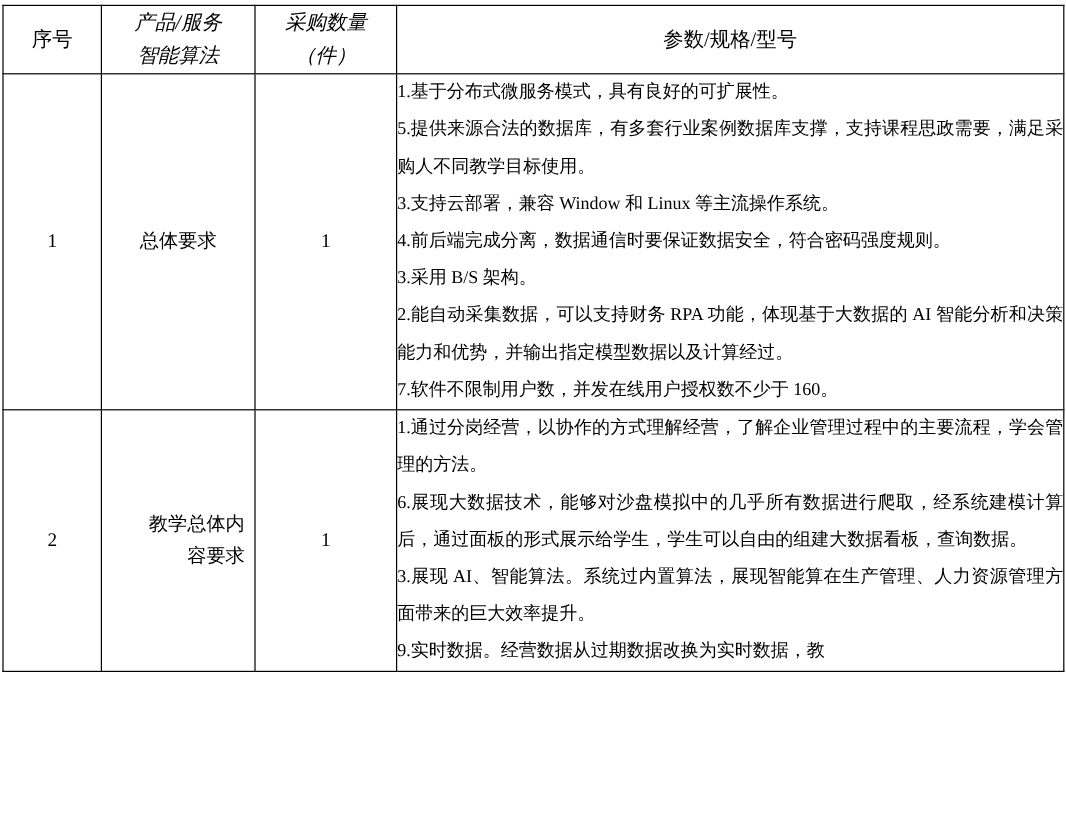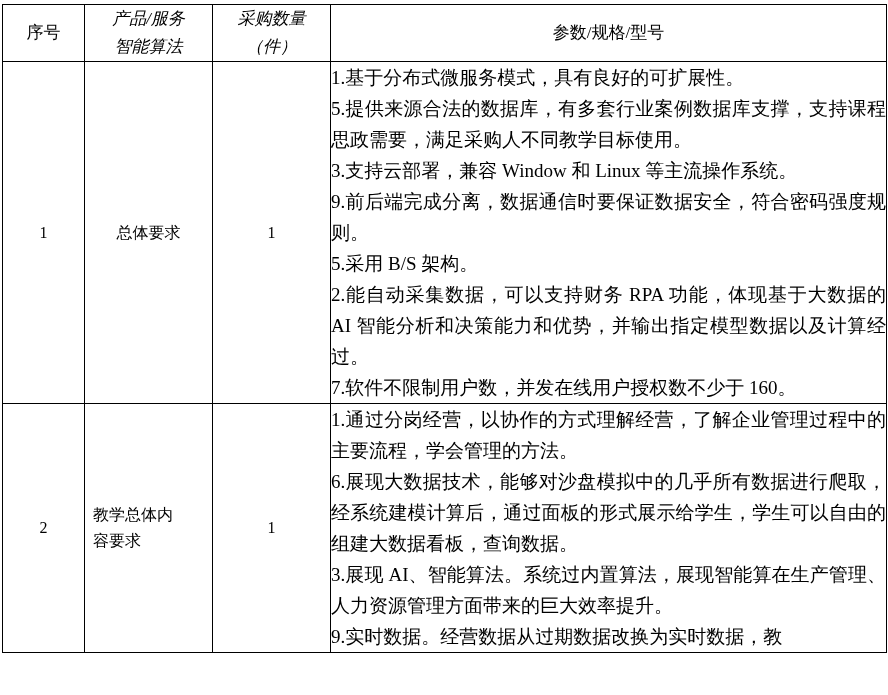--- a/index.html
+++ b/index.html
@@ -45,34 +45,34 @@
     display: block;
     font-style: italic;
   }
   tbody td.cell-center {
     text-align: center;
     font-size: 16px;
     line-height: 26px;
     padding: 6px 8px;
   }
   td.cell-spec {
-    font-size: 19px;
+    font-size: 15px;
     line-height: 31px;
     padding: 6px 10px 8px 12px;
     text-align: justify;
     text-justify: inter-ideograph;
     vertical-align: top;
   }
   .spec-line {
     display: block;
     text-indent: 0;
   }
   .item-label {
     display: block;
-    text-align: left;
+    text-align: right;
     font-size: 16px;
     line-height: 26px;
   }
 </style>
 </head>
 <body>
 
 <div class="doc">
   <table class="spec">
     <colgroup>
@@ -97,22 +97,22 @@
     </thead>
     <tbody>
       <tr>
         <td class="cell-center">1</td>
         <td class="cell-center">总体要求</td>
         <td class="cell-center">1</td>
         <td class="cell-spec">
           <span class="spec-line">1.基于分布式微服务模式，具有良好的可扩展性。</span>
           <span class="spec-line">5.提供来源合法的数据库，有多套行业案例数据库支撑，支持课程思政需要，满足采购人不同教学目标使用。</span>
           <span class="spec-line">3.支持云部署，兼容 Window 和 Linux 等主流操作系统。</span>
-          <span class="spec-line">9.前后端完成分离，数据通信时要保证数据安全，符合密码强度规则。</span>
-          <span class="spec-line">5.采用 B/S 架构。</span>
+          <span class="spec-line">4.前后端完成分离，数据通信时要保证数据安全，符合密码强度规则。</span>
+          <span class="spec-line">3.采用 B/S 架构。</span>
           <span class="spec-line">2.能自动采集数据，可以支持财务 RPA 功能，体现基于大数据的 AI 智能分析和决策能力和优势，并输出指定模型数据以及计算经过。</span>
           <span class="spec-line">7.软件不限制用户数，并发在线用户授权数不少于 160。</span>
         </td>
       </tr>
       <tr>
         <td class="cell-center">2</td>
         <td class="cell-center">
           <span class="item-label">教学总体内</span>
           <span class="item-label">容要求</span>
         </td>

